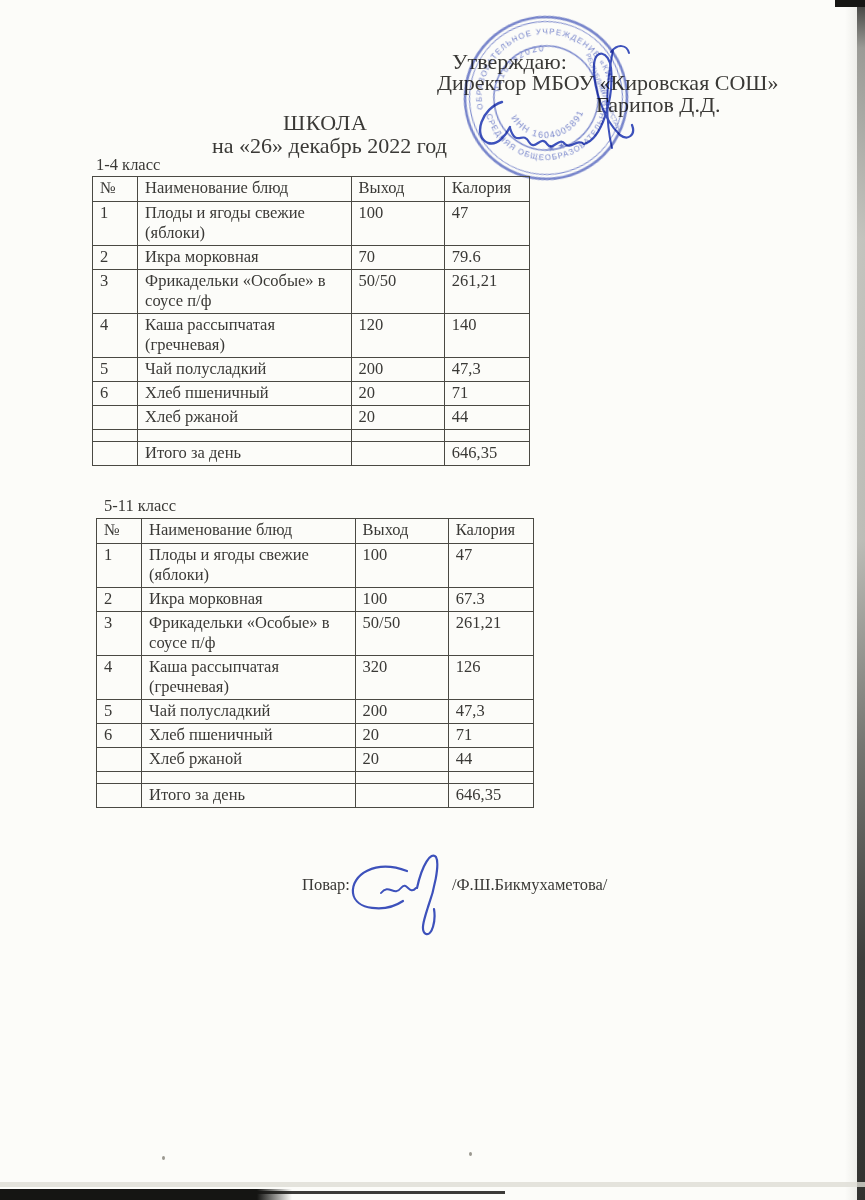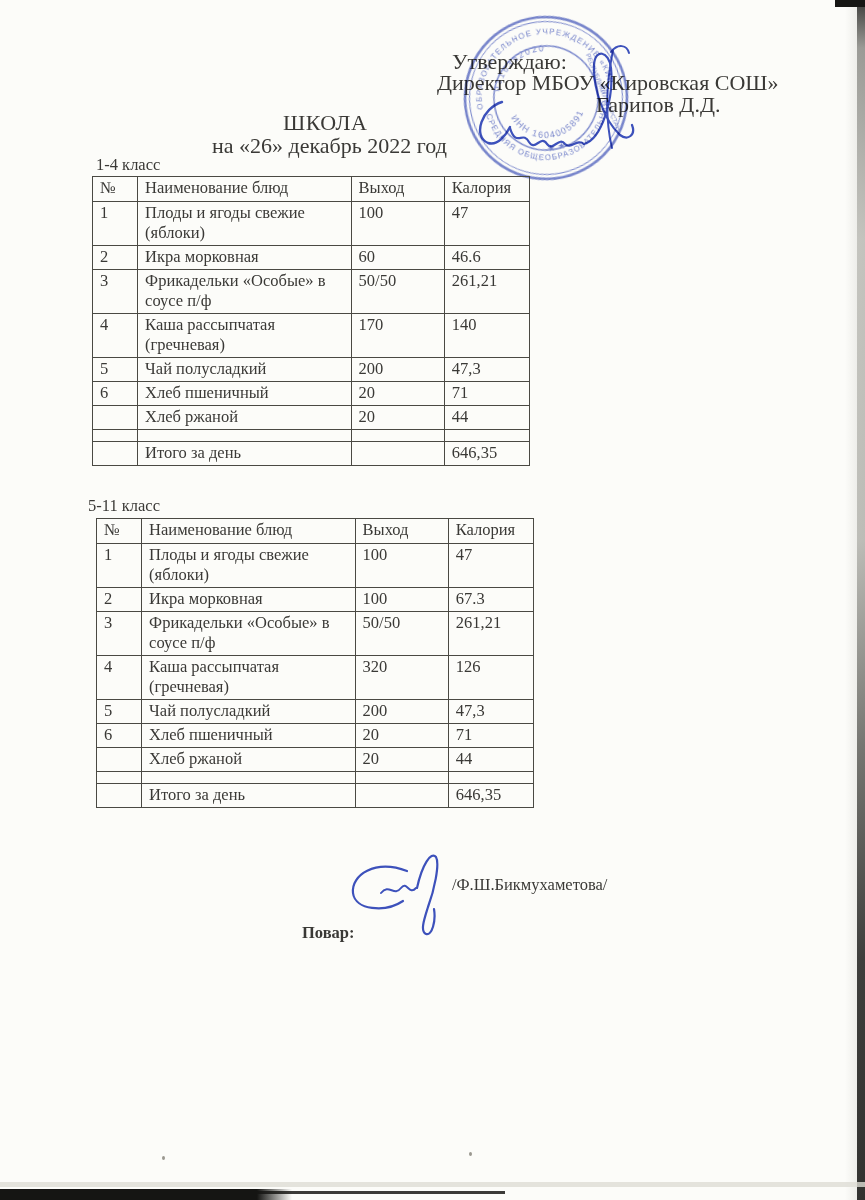--- a/index.html
+++ b/index.html
@@ -114,33 +114,33 @@
     <tbody>
         <tr>
           <td>1</td>
           <td>Плоды и ягоды свежие (яблоки)</td>
           <td>100</td>
           <td>47</td>
         </tr>
         <tr>
           <td>2</td>
           <td>Икра морковная</td>
-          <td>60</td>
-          <td>46.6</td>
+          <td>70</td>
+          <td>79.6</td>
         </tr>
         <tr>
           <td>3</td>
           <td>Фрикадельки «Особые» в соусе п/ф</td>
           <td>50/50</td>
           <td>261,21</td>
         </tr>
         <tr>
           <td>4</td>
           <td>Каша рассыпчатая (гречневая)</td>
-          <td>170</td>
+          <td>120</td>
           <td>140</td>
         </tr>
         <tr>
           <td>5</td>
           <td>Чай полусладкий</td>
           <td>200</td>
           <td>47,3</td>
         </tr>
         <tr>
           <td>6</td>
@@ -162,21 +162,21 @@
         </tr>
         <tr>
           <td></td>
           <td>Итого за день</td>
           <td></td>
           <td>646,35</td>
         </tr>
       </tbody>
   </table>
 
-  <div class="abs t16" style="left:88px;top:496px;">5-11 класс</div>
+  <div class="abs t16" style="left:104px;top:496px;">5-11 класс</div>
   <table class="menu-table" style="left:96px;top:518px;width:438px;">
     <colgroup>
         <col class="c-num">
         <col class="c-name">
         <col class="c-out">
         <col class="c-cal">
       </colgroup>
     <thead>
         <tr>
           <th>№</th>
@@ -236,21 +236,21 @@
         </tr>
         <tr>
           <td></td>
           <td>Итого за день</td>
           <td></td>
           <td>646,35</td>
         </tr>
       </tbody>
   </table>
 
-  <div class="abs t16" style="left:302px;top:923px;font-weight:bold;">Повар:</div>
+  <div class="abs t16" style="left:302px;top:875px;">Повар:</div>
   <svg class="sig" style="left:343px;top:843px;" width="120" height="100" viewBox="0 0 120 100">
     <path stroke-width="2.2" d="M 64 28 C 32 16, 8 32, 10 50 C 12 67, 42 70, 60 58"></path>
     <path stroke-width="2" d="M 38 50 C 46 40, 51 54, 58 45 C 64 37, 66 53, 73 45"></path>
     <path stroke-width="2.2" d="M 74 45 C 79 22, 88 8, 93 14 C 97 21, 91 48, 85 64 C 81 77, 77 88, 83 91 C 89 93, 93 78, 91 66"></path>
   </svg>
   <div class="abs t16" style="left:452px;top:875px;">/Ф.Ш.Бикмухаметова/</div>
 
   <div class="edge-right-soft"></div>
   <div class="edge-right-hard"></div>
   <div class="corner-top-right"></div>

